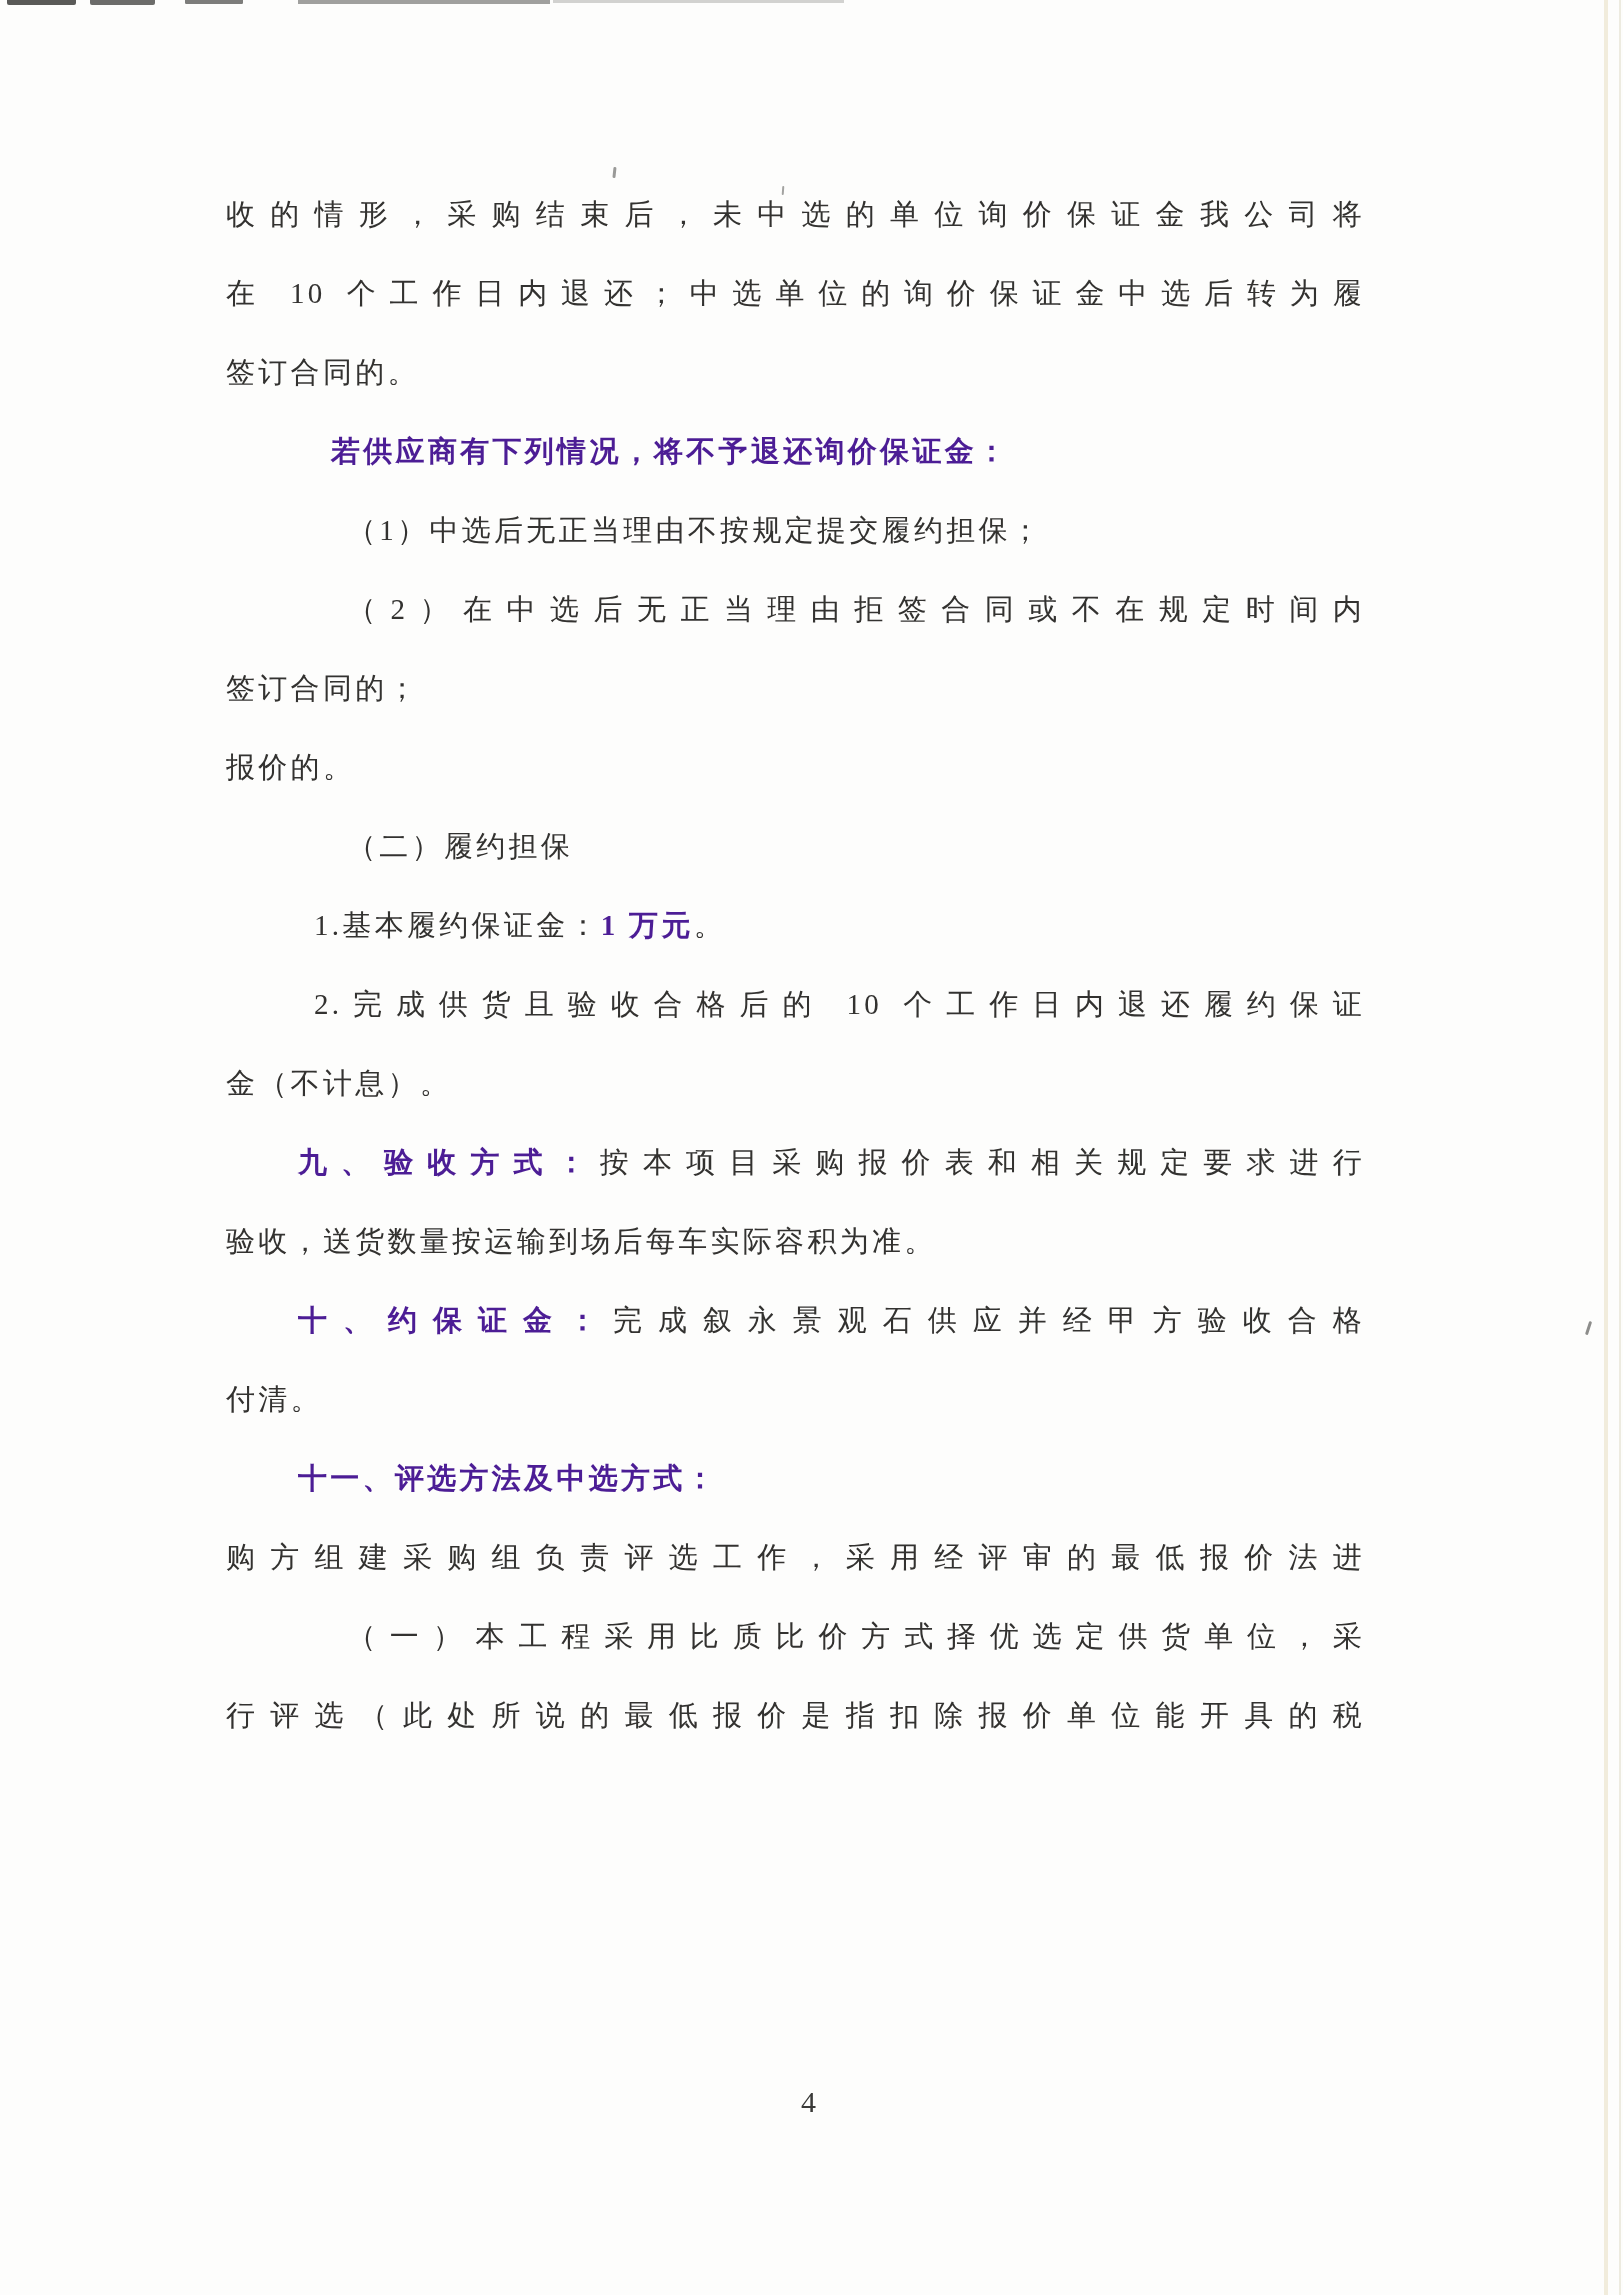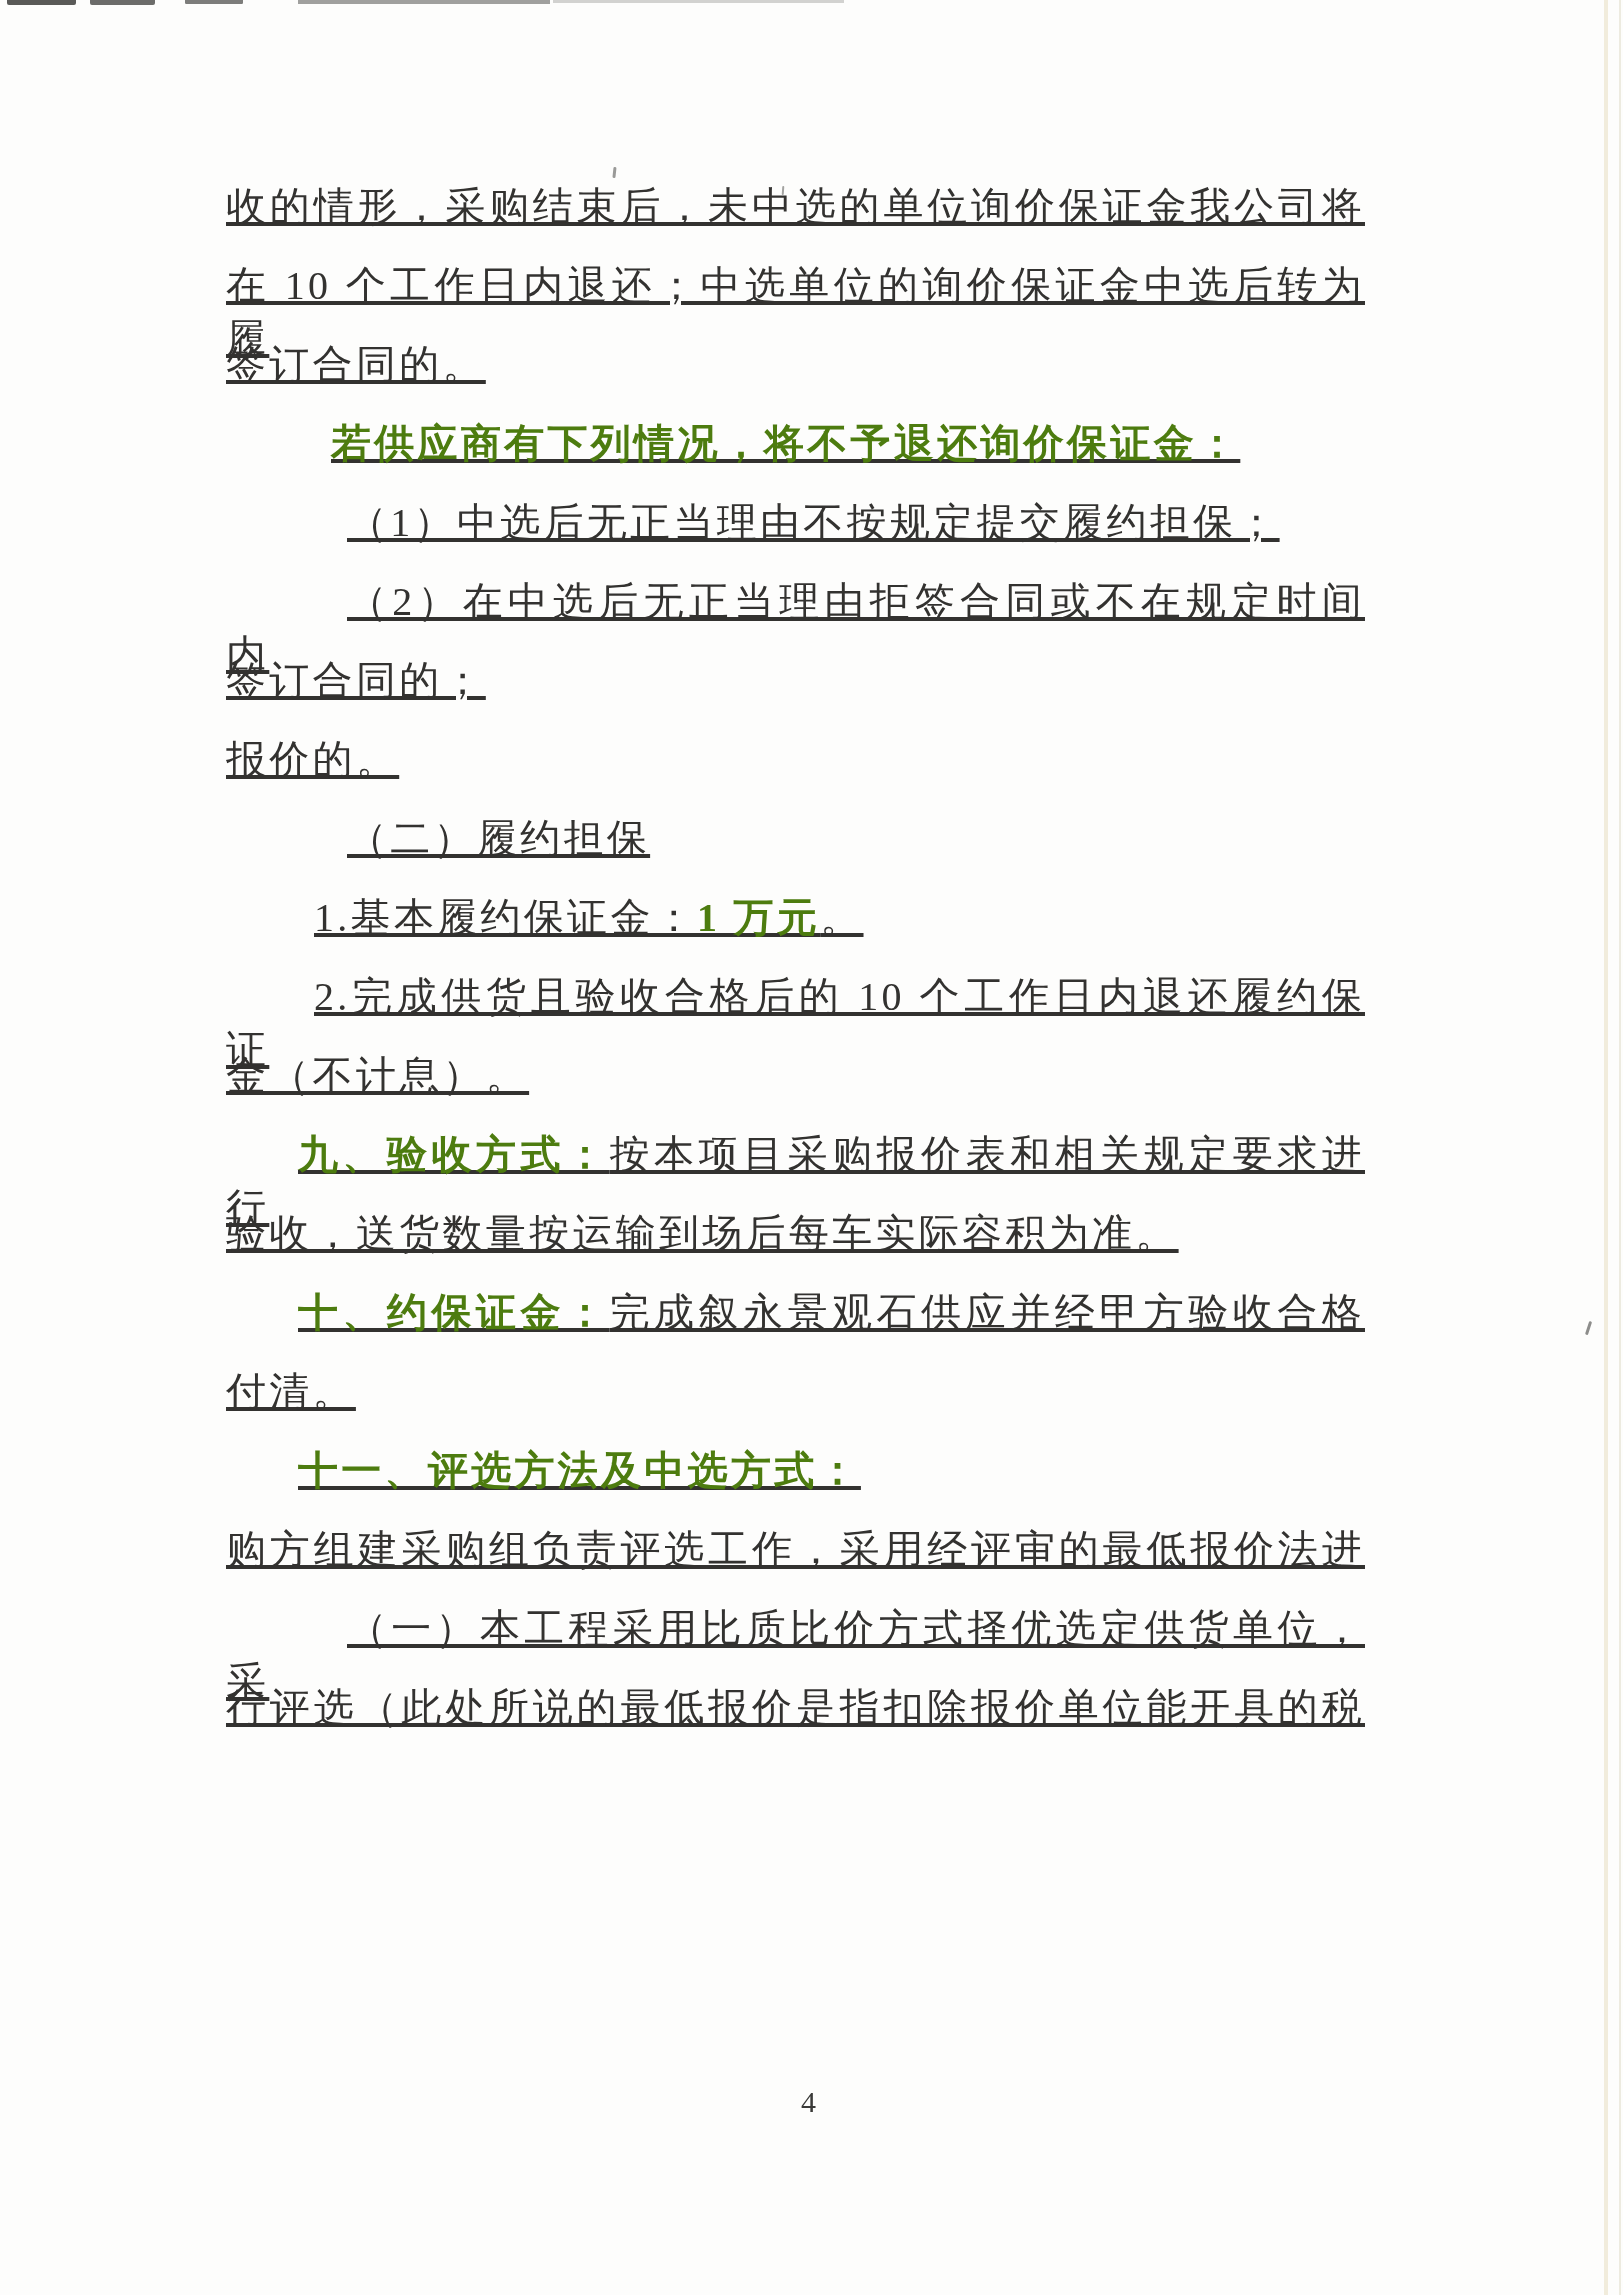--- a/index.html
+++ b/index.html
@@ -18,30 +18,29 @@
   }
   
   .content {
     position: absolute;
     left: 226px;
     top: 180px;
     width: 1139px;
   }
   .line {
     height: 79px;
-    line-height: 53px;
-    font-size: 40px;
+    line-height: 68px;
+    font-size: 29px;
     letter-spacing: 3.3px;
     white-space: normal;
     color: #333230;
-    text-decoration: underline;
   }
   .line .bold {
     font-weight: 700;
-    color: #4d7c0f;
+    color: #4c1d95;
   }
   
   .a-j { text-align: justify; text-align-last: justify; }
   .a-l { text-align: left; }
   
   .i-none  { text-indent: 0; }
   .i-sec   { text-indent: 72px; }   
   .i-ruo   { text-indent: 105px; }   
   .i-num   { text-indent: 88px; }   
   .i-paren { text-indent: 121px; }   

